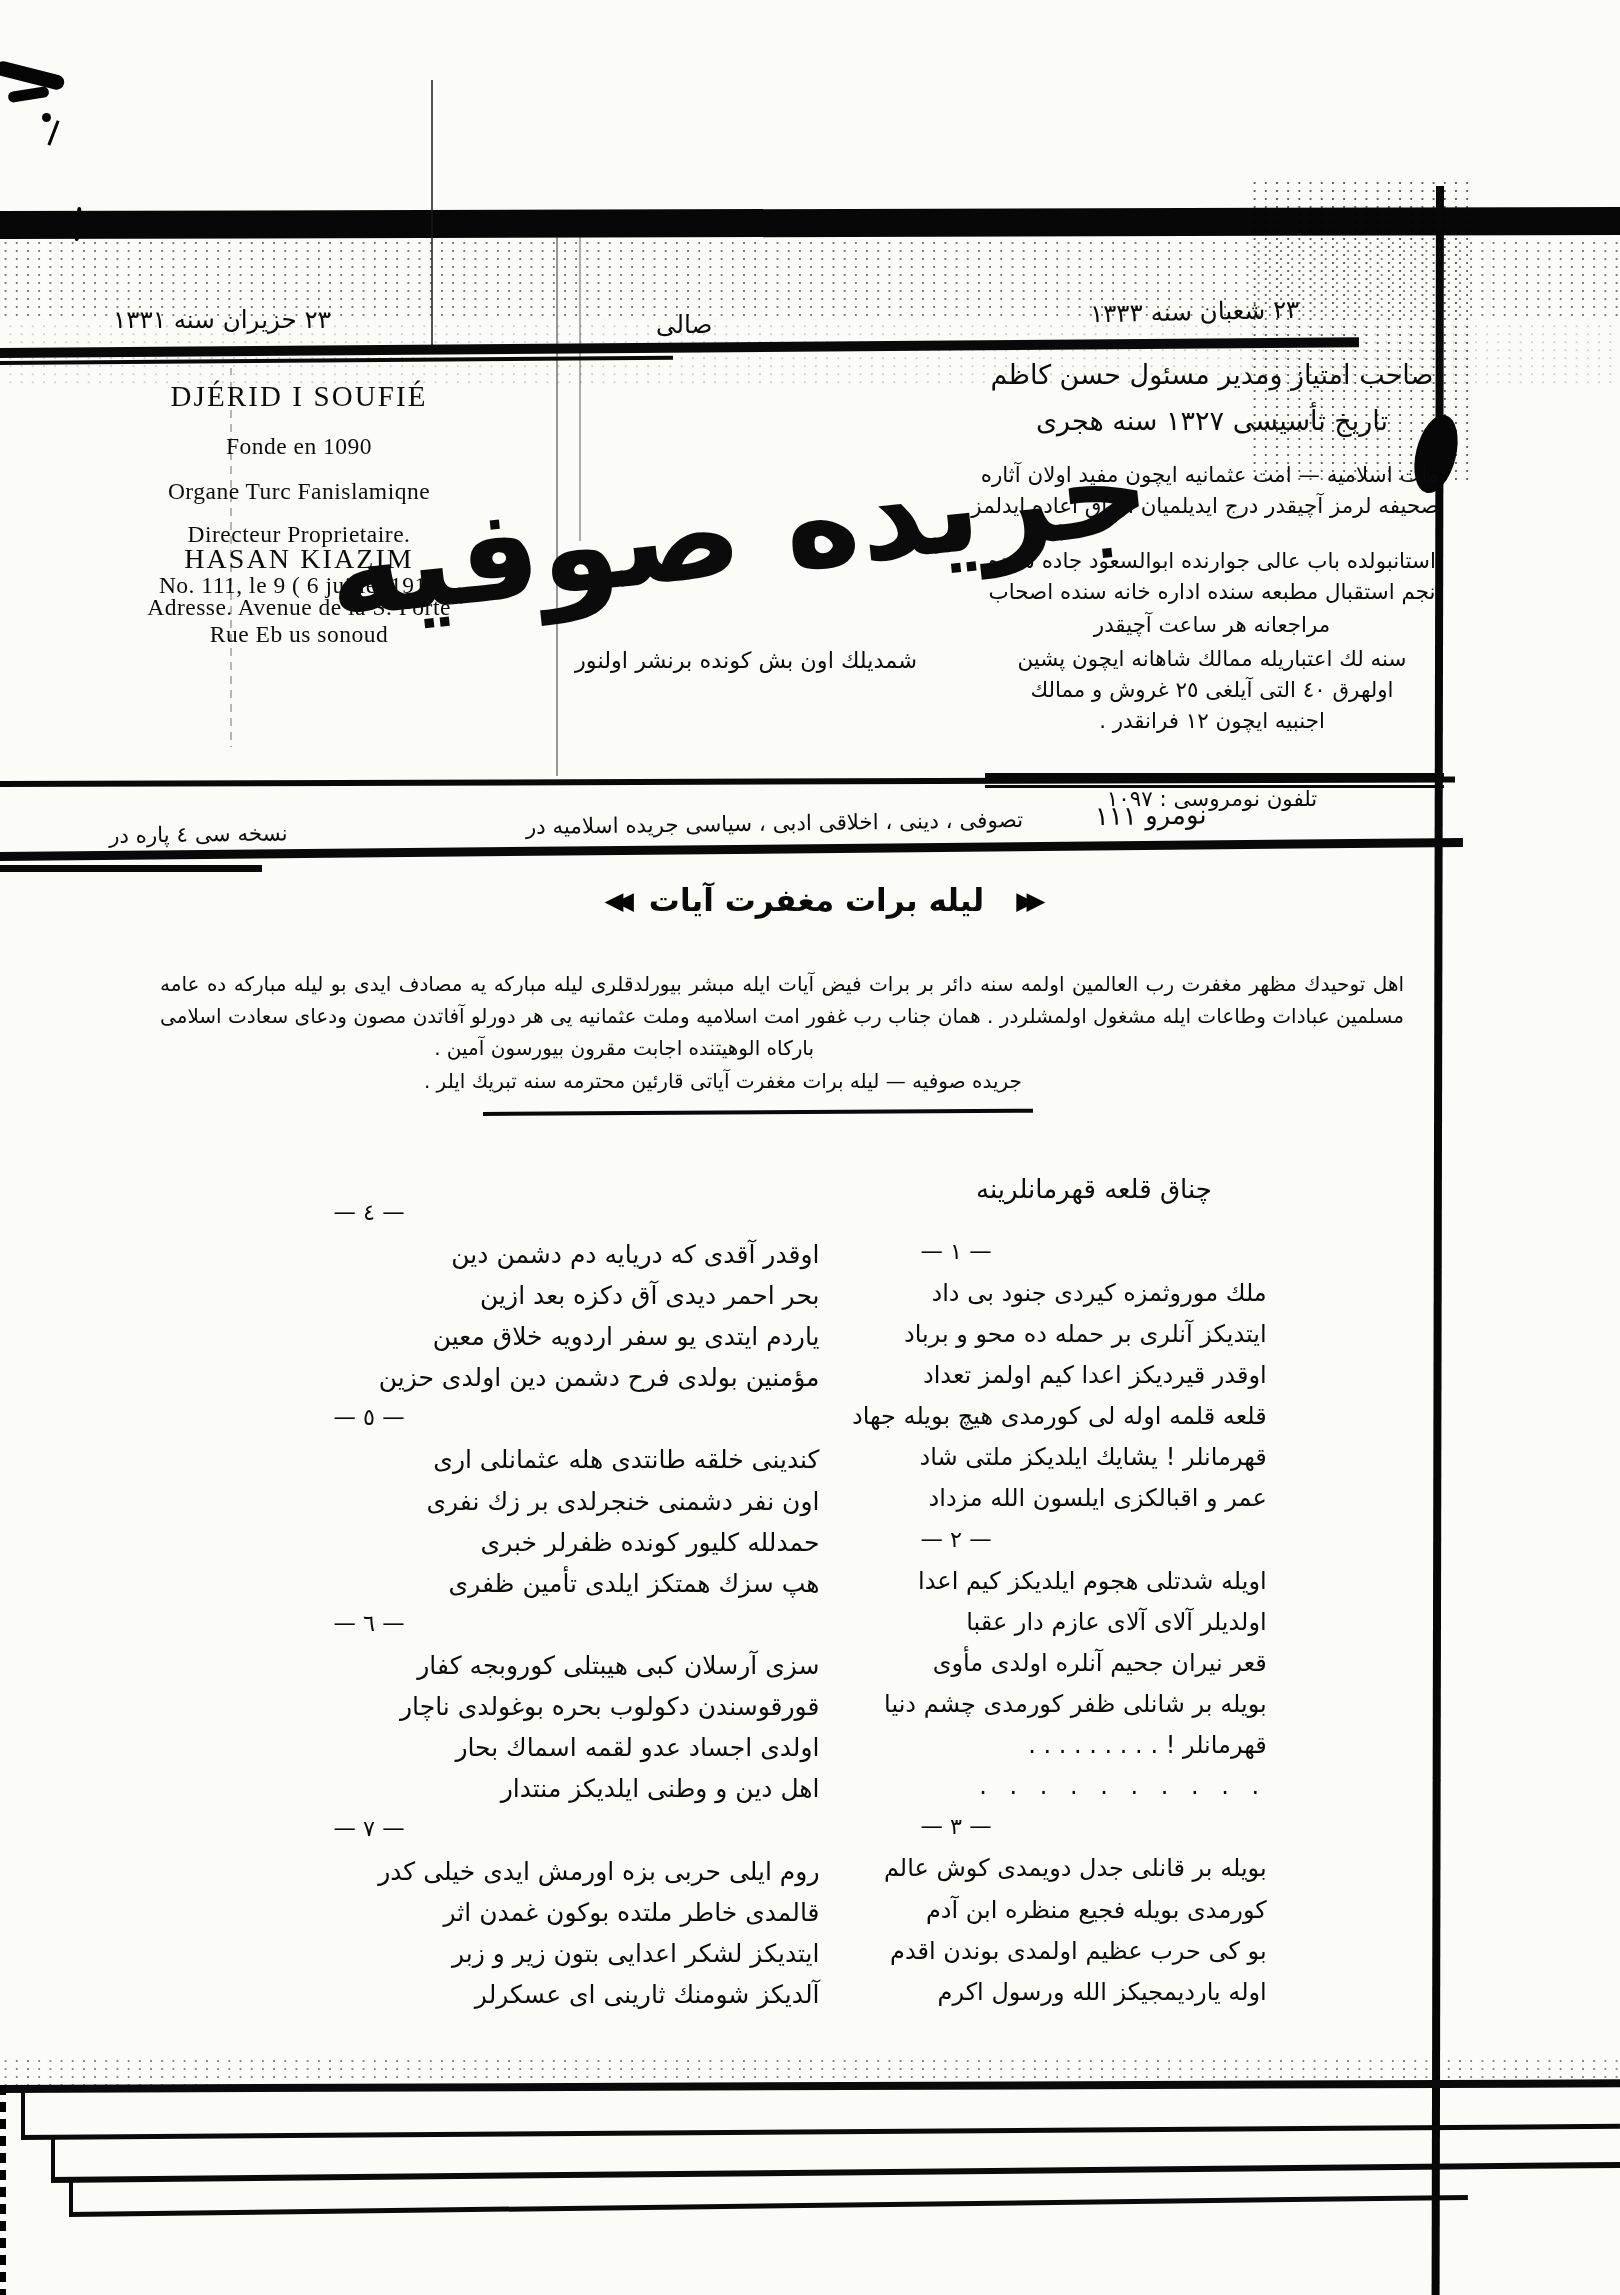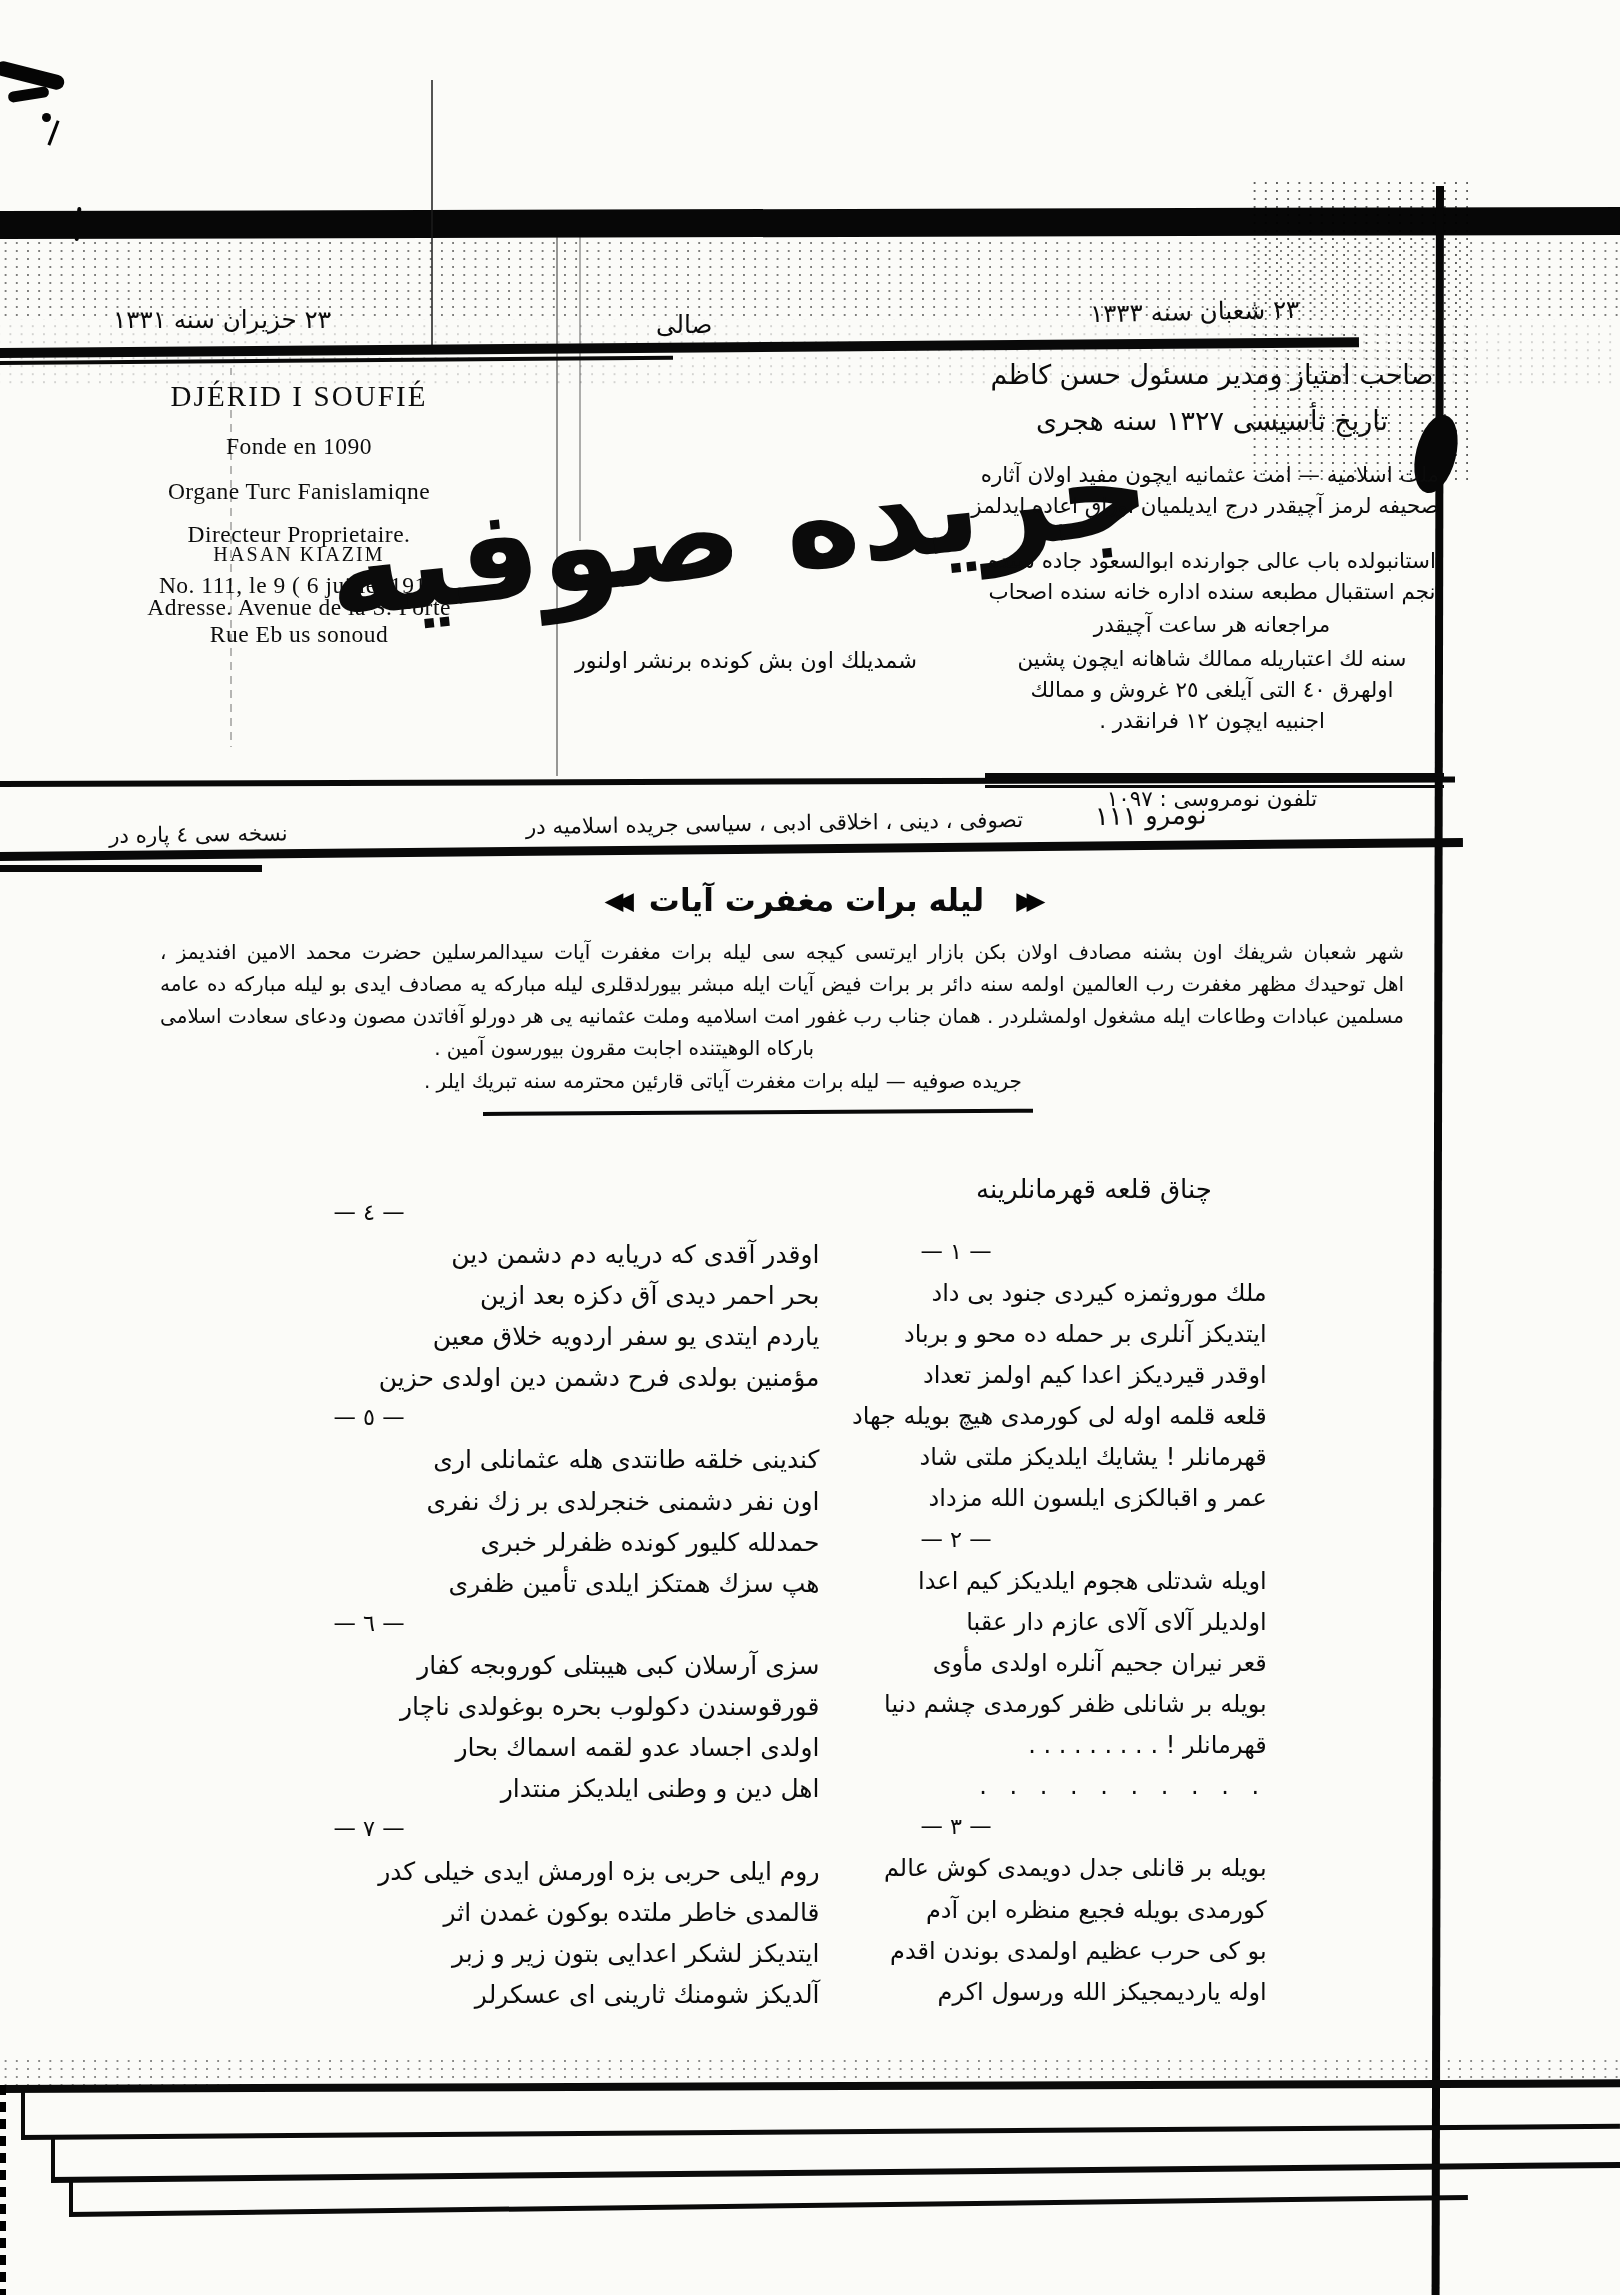--- a/index.html
+++ b/index.html
@@ -127,21 +127,21 @@
   <div class="date" style="left:113px;top:305px;">٢٣ حزيران سنه ١٣٣١</div>
   <div class="date" style="left:656px;top:310px;">صالى</div>
   <div class="date" style="left:1090px;top:297px;transform:rotate(-1.2deg);">٢٣ شعبان سنه ١٣٣٣</div>
   <div class="rule" id="rule-dates"></div>
   <div class="rule" id="rule-dates2"></div>
 
   <div class="fr-line fr-big" style="top:380px;">DJÉRID I SOUFIÉ</div>
   <div class="fr-line" style="top:433px;">Fonde en 1090</div>
   <div class="fr-line" style="top:478px;">Organe Turc Fanislamiqne</div>
   <div class="fr-line" style="top:521px;">Directeur Proprietaire.</div>
-  <div class="fr-line fr-big" style="top:543px;font-size:20px;">HASAN KIAZIM</div>
+  <div class="fr-line fr-big" style="top:543px;font-size:28px;">HASAN KIAZIM</div>
   <div class="fr-line" style="top:572px;">No. 111, le 9 ( 6 juillet 1915</div>
   <div class="fr-line" style="top:594px;">Adresse. Avenue de la S. Porte</div>
   <div class="fr-line" style="top:621px;">Rue Eb us sonoud</div>
 
   <div class="abs" id="calligraphy">جريده صوفيه</div>
   <div class="abs" id="pub-note">شمديلك اون بش كونده برنشر اولنور</div>
 
   <div class="mr-line mr-lg" style="top:359px;">صاحب امتياز ومدير مسئول حسن كاظم</div>
   <div class="mr-line mr-lg" style="top:405px;">تاريخ تأسيسى ١٣٢٧ سنه هجرى</div>
   <div class="mr-line" style="top:462px;">ملت اسلاميه — امت عثمانيه ايچون مفيد اولان آثاره</div>
@@ -164,21 +164,20 @@
   </div>
   <div class="rule" id="band-rule-bottom"></div>
   <div class="rule" id="band-rule-bottom2"></div>
 
   <div class="abs" id="headline-row">
     <span class="orn">◀◀</span>
     <span id="headline">ليله برات مغفرت آيات</span>
     <span class="orn">▶▶</span>
   </div>
 
-  <div class="body-line" style="top:940px;left:160px;width:1244px;">شهر شعبان شريفك اون بشنه مصادف اولان بكن بازار ايرتسى كيجه سى ليله برات مغفرت آيات سيدالمرسلين حضرت محمد الامين افنديمز ،</div>
   <div class="body-line" style="top:972px;left:160px;width:1244px;">اهل توحيدك مظهر مغفرت رب العالمين اولمه سنه دائر بر برات فيض آيات ايله مبشر بيورلدقلرى ليله مباركه يه مصادف ايدى بو ليله مباركه ده عامه</div>
   <div class="body-line" style="top:1004px;left:160px;width:1244px;">مسلمين عبادات وطاعات ايله مشغول اولمشلردر . همان جناب رب غفور امت اسلاميه وملت عثمانيه يى هر دورلو آفاتدن مصون ودعاى سعادت اسلامى</div>
   <div class="body-line nw" style="top:1036px;left:478px;width:336px;">باركاه الوهيتنده اجابت مقرون بيورسون آمين .</div>
   <div class="body-line nw" style="top:1069px;left:312px;width:710px;">جريده صوفيه — ليله برات مغفرت آياتى قارئين محترمه سنه تبريك ايلر .</div>
   <div class="rule" id="divider-article"></div>
 
   <div class="abs" id="poem-title">چناق قلعه قهرمانلرينه</div>
   <div class="poem-col" id="col-right">
       <div class="pm" style="top: 1238px;">— ١ —</div>
       <div class="pt" style="top: 1279px;">ملك موروثمزه كيردى جنود بى داد</div>

